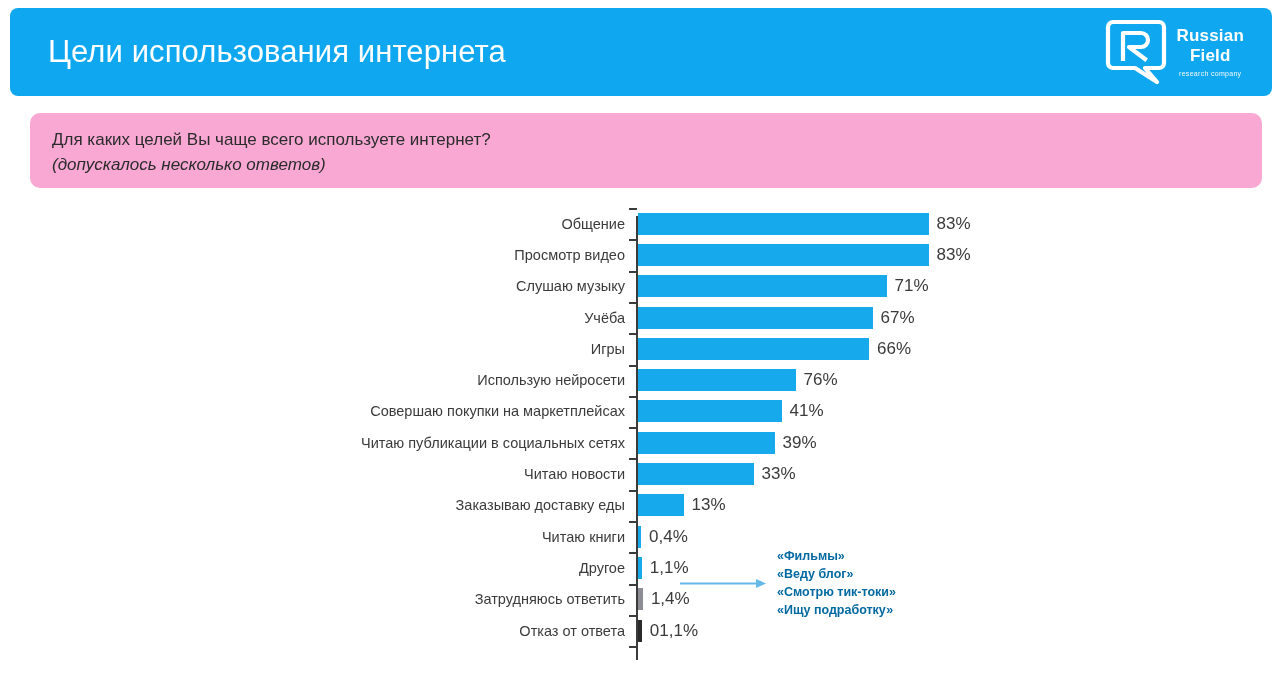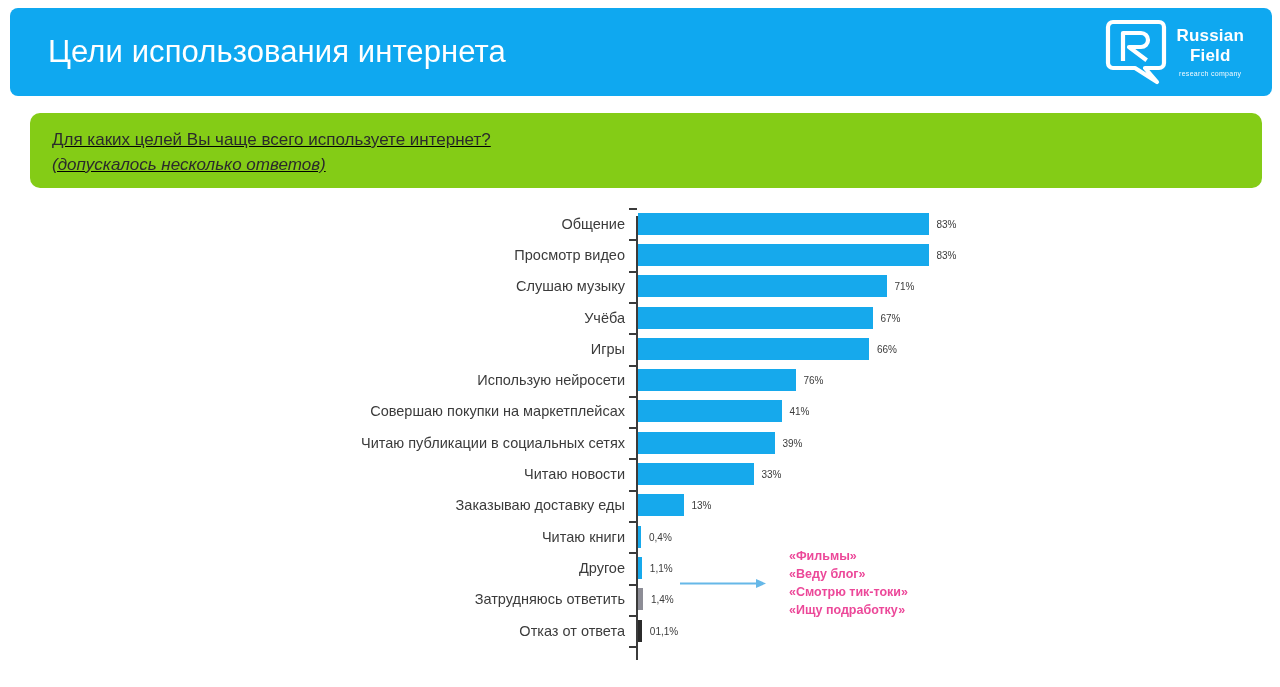--- a/index.html
+++ b/index.html
@@ -74,24 +74,23 @@
     opacity: 0.95;
   }
 
   
   .question-box {
     position: absolute;
     left: 30px;
     top: 113px;
     width: 1232px;
     height: 75px;
-    background: #84cc16;
+    background: #f9a8d4;
     border-radius: 10px;
     padding: 14px 0 0 22px;
-    text-decoration: underline;
   }
 
   .question-line1 {
     color: #2b2b2b;
     font-size: 17px;
     font-weight: 400;
     line-height: 25px;
     white-space: nowrap;
   }
 
@@ -159,42 +158,41 @@
     top: 50%;
     transform: translateY(-50%);
     background: #16a9ec;
   }
 
   .val-label {
     position: absolute;
     top: 50%;
     transform: translateY(-50%);
     color: #3b3b3b;
-    font-size: 10px;
+    font-size: 17px;
     font-weight: 400;
     white-space: nowrap;
   }
 
   
   .annotation {
     position: absolute;
     left: 777px;
     top: 340px;
     display: flex;
     flex-direction: column;
     gap: 2px;
   }
 
   .annotation-item {
-    color: #ec4899;
+    color: #0369a1;
     font-size: 12.5px;
     font-weight: 600;
     line-height: 16px;
     white-space: nowrap;
-    margin-left: 12px;
   }
 
   .annotation-arrow {
     position: absolute;
     left: 680px;
     top: 367px;
     width: 86px;
     height: 11px;
   }
 </style>

